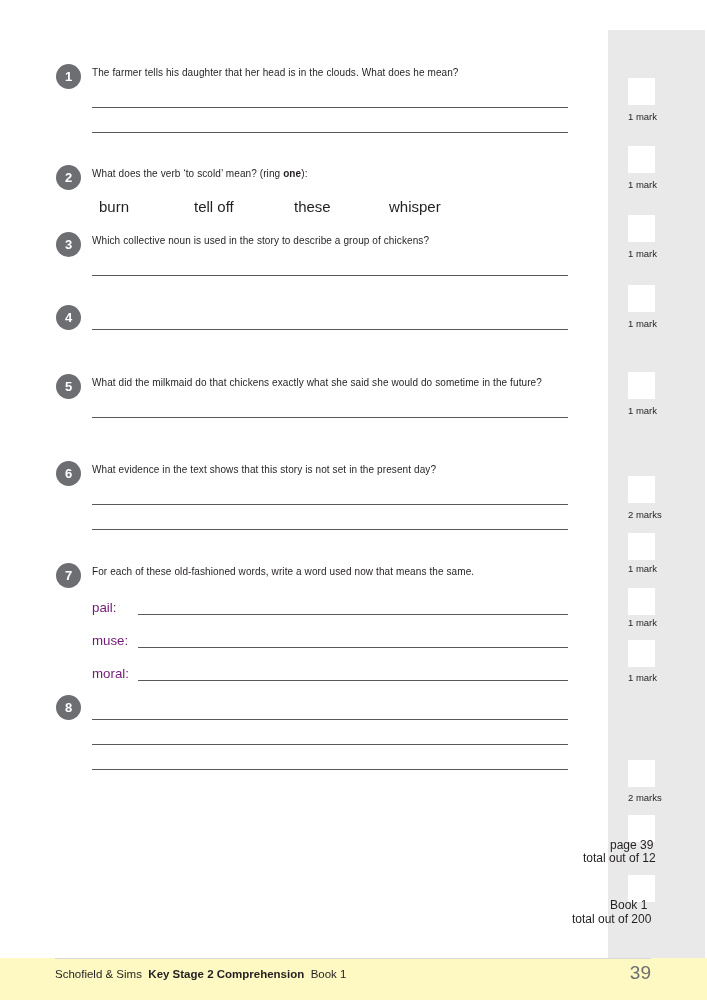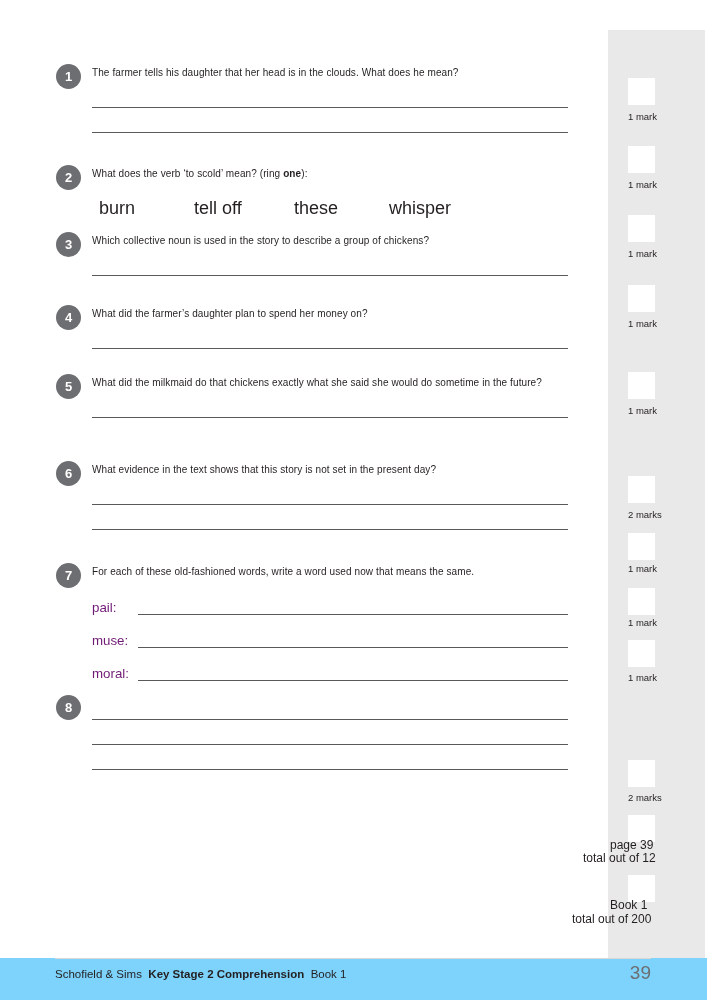--- a/index.html
+++ b/index.html
@@ -66,21 +66,21 @@
   .qtext b { font-weight: bold; }
   .rule {
     border-bottom: 1px solid #58595b;
     height: 0;
     margin-left: 0px;
   }
   .rules-wrap { margin-top: 6px; }
   .rules-wrap .rule { margin-top: 24px; }
   .options {
     margin-top: 14px;
-    font-size: 18px;
+    font-size: 15px;
     display: flex;
     padding-left: 7px;
   }
   .options span { display: inline-block; }
   
   .blankrow {
     display: flex;
     align-items: flex-end;
     margin-top: 18px;
     font-size: 13.3px;
@@ -118,21 +118,21 @@
     font-size: 12px;
     color: #231f20;
     white-space: nowrap;
     text-align: left;
   }
   
   .footer {
     position: absolute;
     left: 0; bottom: 0;
     width: 707px; height: 42px;
-    background: #7dd3fc;
+    background: #fef9c3;
   }
   .footer-rule {
     position: absolute;
     left: 55px; top: 0px;
     width: 596px;
     border-top: 1px solid #d8d8d8;
   }
   .footer-text {
     position: absolute;
     left: 55px; top: 10px;
@@ -179,21 +179,20 @@
     <div class="q" style="position:absolute; top:200px; left:0; width:520px;">
       <div class="qnum">3</div>
       <div class="qtext">Which collective noun is used in the story to describe a group of chickens?</div>
       <div class="rules-wrap">
         <div class="rule"></div>
       </div>
     </div>
 
     <div class="q" style="position:absolute; top:273px; left:0; width:520px;">
       <div class="qnum">4</div>
-      <div class="qtext">What did the farmer’s daughter plan to spend her money on?</div>
       <div class="rules-wrap">
         <div class="rule"></div>
       </div>
     </div>
 
     <div class="q" style="position:absolute; top:342px; left:0; width:520px;">
       <div class="qnum">5</div>
       <div class="qtext">What did the milkmaid do that chickens exactly what she said she would do sometime in the future?</div>
       <div class="rules-wrap">
         <div class="rule"></div>

